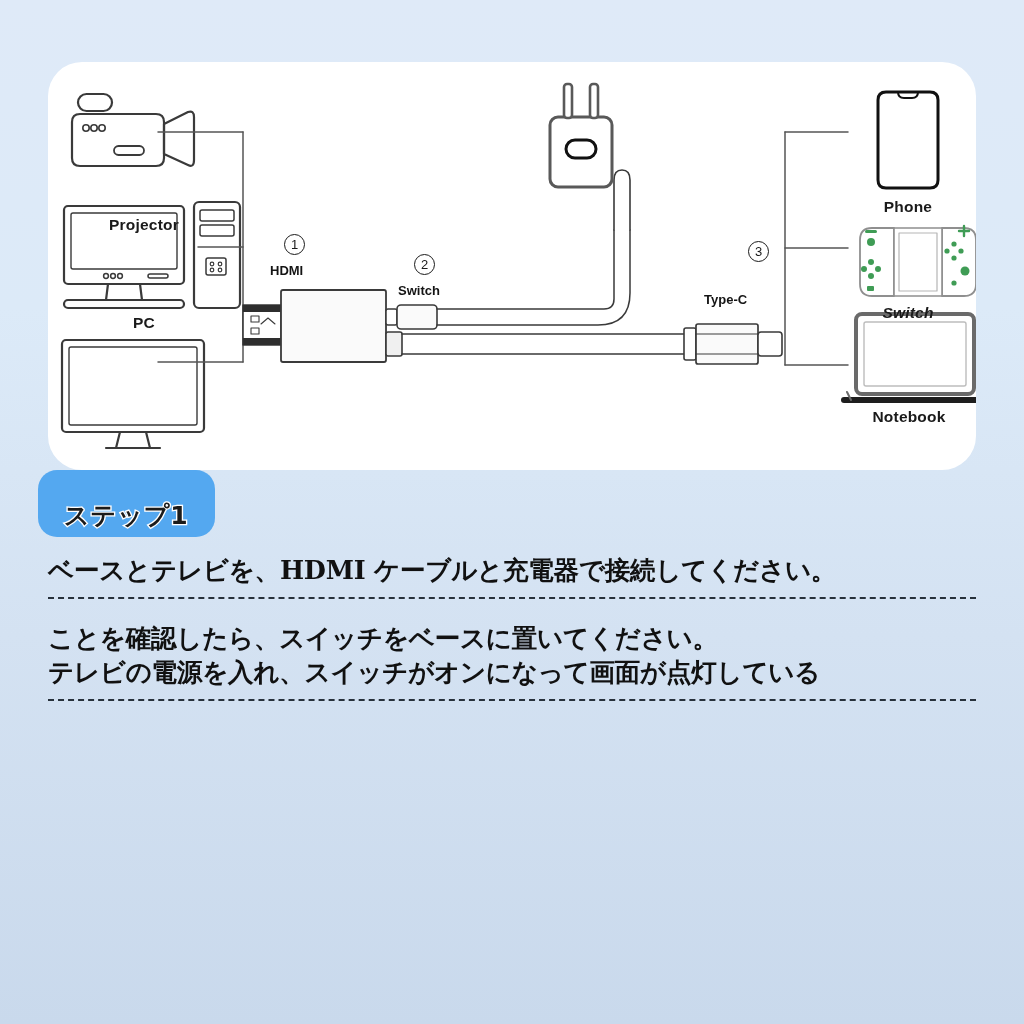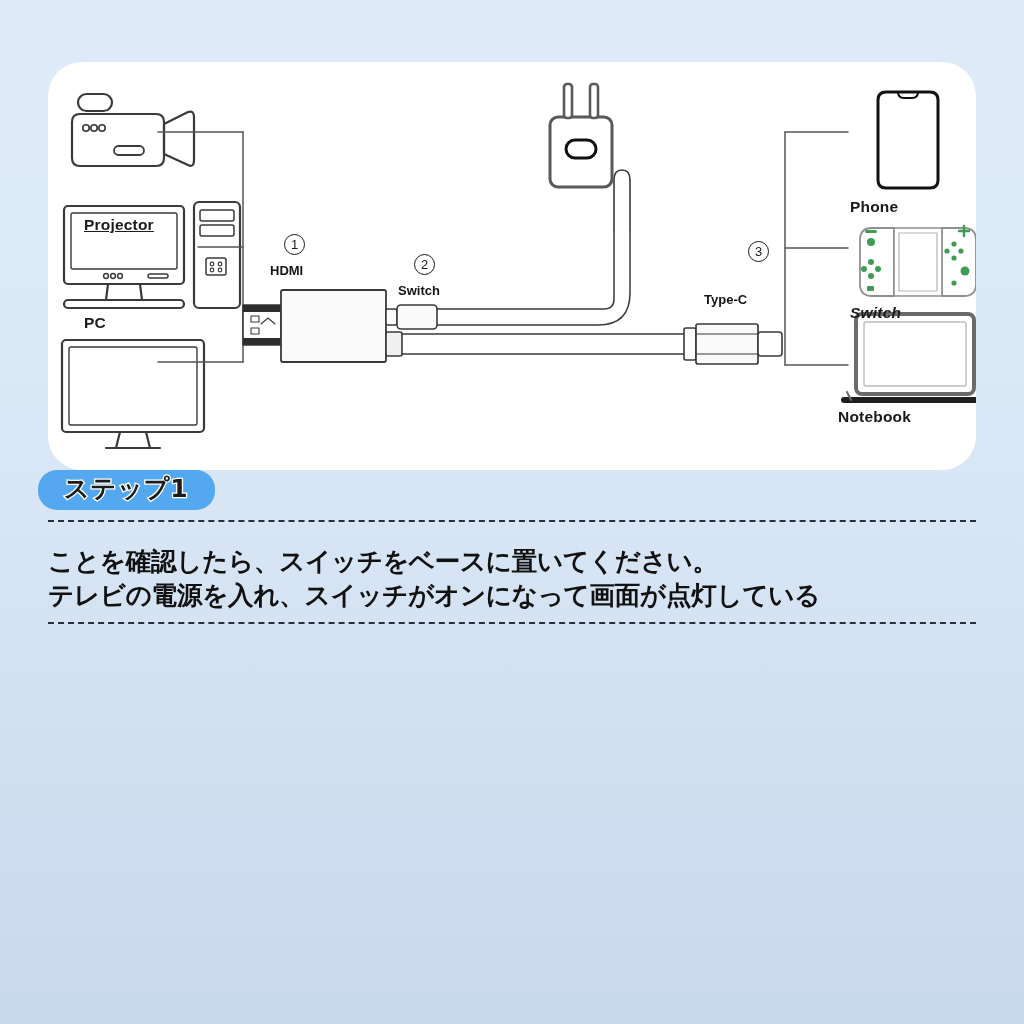--- a/index.html
+++ b/index.html
@@ -28,21 +28,21 @@
   }
 
   .diag-svg { position: absolute; left: 0; top: 0; width: 928px; height: 408px; }
 
   .dev-label {
     position: absolute;
     font-family: "Liberation Sans", sans-serif;
     font-weight: bold;
     font-size: 15.5px;
     color: #1a1a1a;
-    text-align: left;
+    text-align: center;
     white-space: nowrap;
     letter-spacing: 0.2px;
   }
 
   .conn-label {
     position: absolute;
     font-family: "Liberation Sans", sans-serif;
     font-weight: bold;
     font-size: 13px;
     color: #141414;
@@ -80,20 +80,21 @@
     font-family: "DejaVu Sans", sans-serif;
     font-weight: bold;
     font-size: 25px;
     line-height: 26px;
     color: #1b1b1b;
     letter-spacing: 1px;
     -webkit-text-stroke: 2.6px #ffffff;
     paint-order: stroke fill;
     white-space: nowrap;
     display: block;
+    margin-top: 27px;
   }
 
   .step-body {
     font-family: "DejaVu Serif", "Liberation Serif", serif;
     font-weight: bold;
     font-size: 25.5px;
     line-height: 34px;
     color: #111111;
     margin: 16px 0 0 48px;
     width: 920px;
@@ -265,21 +266,21 @@
       <g>
         <rect x="808" y="252" width="118" height="80" rx="6" fill="#ffffff" stroke="#6a6a6a" stroke-width="4"></rect>
         <rect x="816" y="260" width="102" height="64" rx="2" fill="#ffffff" stroke="#bdbdbd" stroke-width="1.4"></rect>
         <path d="M796,338 L938,338" stroke="#1e1e1e" stroke-width="6"></path>
         <path d="M799,330 L803,338" stroke="#6a6a6a" stroke-width="2"></path>
       </g>
 
     </g>
   </svg>
 
-  <div class="dev-label" style="left:36px; top:154px; width:120px;text-decoration:underline;">Projector</div>
+  <div class="dev-label" style="left:36px; top:154px; width:120px;">Projector</div>
   <div class="dev-label" style="left:36px; top:252px; width:120px;">PC</div>
   <div class="dev-label" style="left:22px; top:412px; width:130px;">TV</div>
 
   <div class="dev-label" style="left:802px; top:136px; width:116px;">Phone</div>
   <div class="dev-label" style="left:802px; top:242px; width:116px;font-style:italic;">Switch</div>
   <div class="dev-label" style="left:790px; top:346px; width:142px;">Notebook</div>
 
   <div class="circ-num" style="left:236px; top:172px;">1</div>
   <div class="conn-label" style="left:222px; top:201px;">HDMI</div>
 
@@ -289,20 +290,23 @@
   <div class="circ-num" style="left:700px; top:179px;">3</div>
   <div class="conn-label" style="left:656px; top:230px;">Type-C</div>
 
 </div>
 
 <div class="steps">
 
   <div class="step-block sp1">
     <div class="badge">
       <span class="badge-text">ステップ1</span>
+    </div>
+    <div class="step-body">
+      <div>ベースとテレビを、HDMI ケーブルと充電器で接続してください。</div>
     </div>
     <div class="divider"></div>
   </div>
 
   <div class="step-block sp2">
     <div class="step-body">
       <div>ことを確認したら、スイッチをベースに置いてください。</div>
       <div>テレビの電源を入れ、スイッチがオンになって画面が点灯している</div>
     </div>
     <div class="divider"></div>

